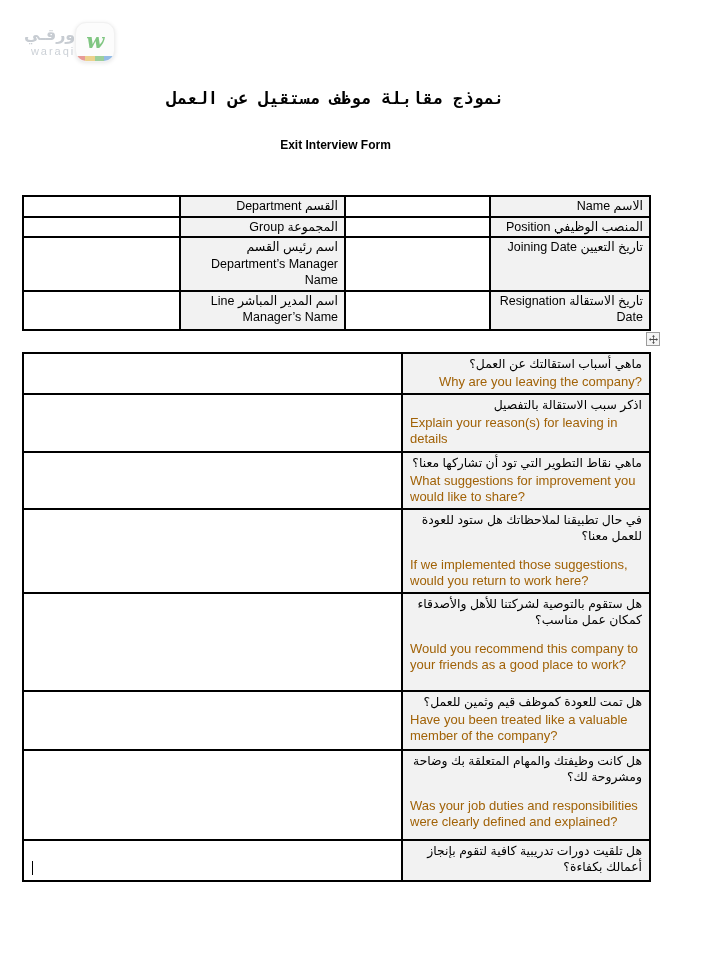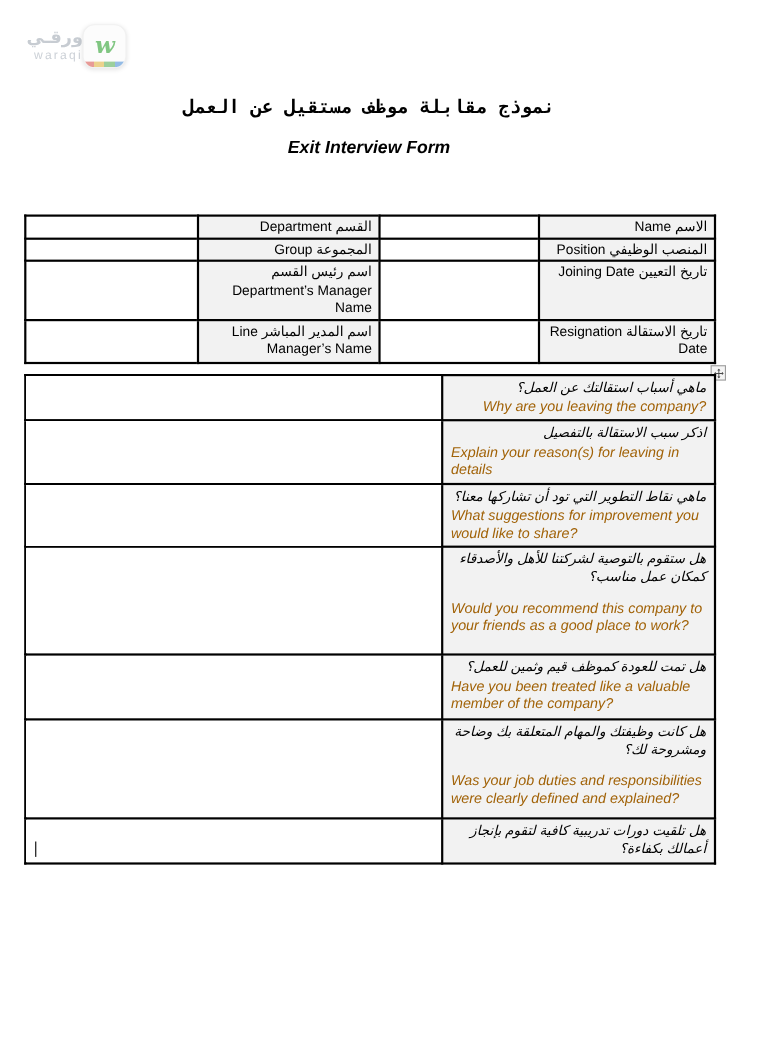--- a/index.html
+++ b/index.html
@@ -16,39 +16,39 @@
               display:flex;align-items:center;justify-content:center;}
   .logo-w{font-family:"DejaVu Serif",serif;font-style:italic;font-weight:700;
           font-size:21px;color:#80c682;transform:translateY(-2px);}
   .logo-strip{position:absolute;left:0;right:0;bottom:0;height:5px;
               background:linear-gradient(to right,#e79b97 0 25%,#ecd28d 25% 50%,#9ccf9b 50% 75%,#94bbe5 75% 100%);}
 
   
   .titles{position:absolute;left:22px;width:627px;text-align:center;}
   .title-ar{position:absolute;top:0;width:100%;font-size:17px;font-weight:700;direction:rtl;
             font-family:Liberation Mono, monospace;}
-  .title-en{position:absolute;top:38px;width:100%;font-size:16px;font-weight:700;font-style:italic;}
+  .title-en{position:absolute;top:50px;width:100%;font-size:12px;font-weight:700;}
 
   
   table{border-collapse:collapse;table-layout:fixed;}
   td{border:2px solid #000000;vertical-align:top;padding:1px 6px;overflow:hidden;}
   .lbl{background:#f2f2f2;}
 
   
   .info-table{position:absolute;top:195px;left:22px;width:627px;direction:rtl;
               font-size:12.5px;line-height:16.5px;}
   .info-table .inp{background:#ffffff;}
   .ir1{height:20px;}.ir2{height:19px;}.ir3{height:51px;}.ir4{height:39px;}
 
   
   .move-handle{position:absolute;top:332px;left:646px;width:14px;height:14px;background:#f4f4f4;
                border:1px solid #9c9c9c;display:flex;align-items:center;justify-content:center;box-sizing:border-box;}
 
   
-  .q-table{position:absolute;top:340px;left:22px;width:627px;direction:rtl;font-style:italic;}
+  .q-table{position:absolute;top:352px;left:22px;width:627px;direction:rtl;}
   .q-table .q-cell{background:#f2f2f2;padding:2px 7px 2px 7px;}
   .q-table .a-cell{background:#ffffff;position:relative;}
   .q-ar{direction:rtl;text-align:right;font-size:12.4px;line-height:16px;}
   .q-en{direction:ltr;text-align:left;font-size:13px;line-height:16.5px;margin-top:2px;
         font-family:"Liberation Sans","DejaVu Sans",sans-serif;color:#a16207;}
   .q-en.right{text-align:right;}
   .q-en.gap{margin-top:13px;}
   .qr1{height:40px;}.qr2{height:58px;}.qr3{height:55px;padding-left:32px;}.qr4{height:73px;}.qr5{height:98px;}
   .qr6{height:59px;}.qr7{height:54px;}.qr8{height:90px;}.qr9{height:41px;}
 
@@ -136,20 +136,27 @@
       </td>
       <td class="a-cell"></td>
     </tr>
     <tr class="qr3">
       <td class="q-cell">
         <div class="q-ar">ماهي نقاط التطوير التي تود أن تشاركها معنا؟</div>
         <div class="q-en">What suggestions for improvement you would like to share?</div>
       </td>
       <td class="a-cell"></td>
     </tr>
+    <tr class="qr4">
+      <td class="q-cell">
+        <div class="q-ar">في حال تطبيقنا لملاحظاتك هل ستود للعودة للعمل معنا؟</div>
+        <div class="q-en gap">If we implemented those suggestions, would you return to work here?</div>
+      </td>
+      <td class="a-cell"></td>
+    </tr>
     <tr class="qr5">
       <td class="q-cell">
         <div class="q-ar">هل ستقوم بالتوصية لشركتنا للأهل والأصدقاء كمكان عمل مناسب؟</div>
         <div class="q-en gap">Would you recommend this company to your friends as a good place to work?</div>
       </td>
       <td class="a-cell"></td>
     </tr>
     <tr class="qr6">
       <td class="q-cell">
         <div class="q-ar">هل تمت للعودة كموظف قيم وثمين للعمل؟</div>

